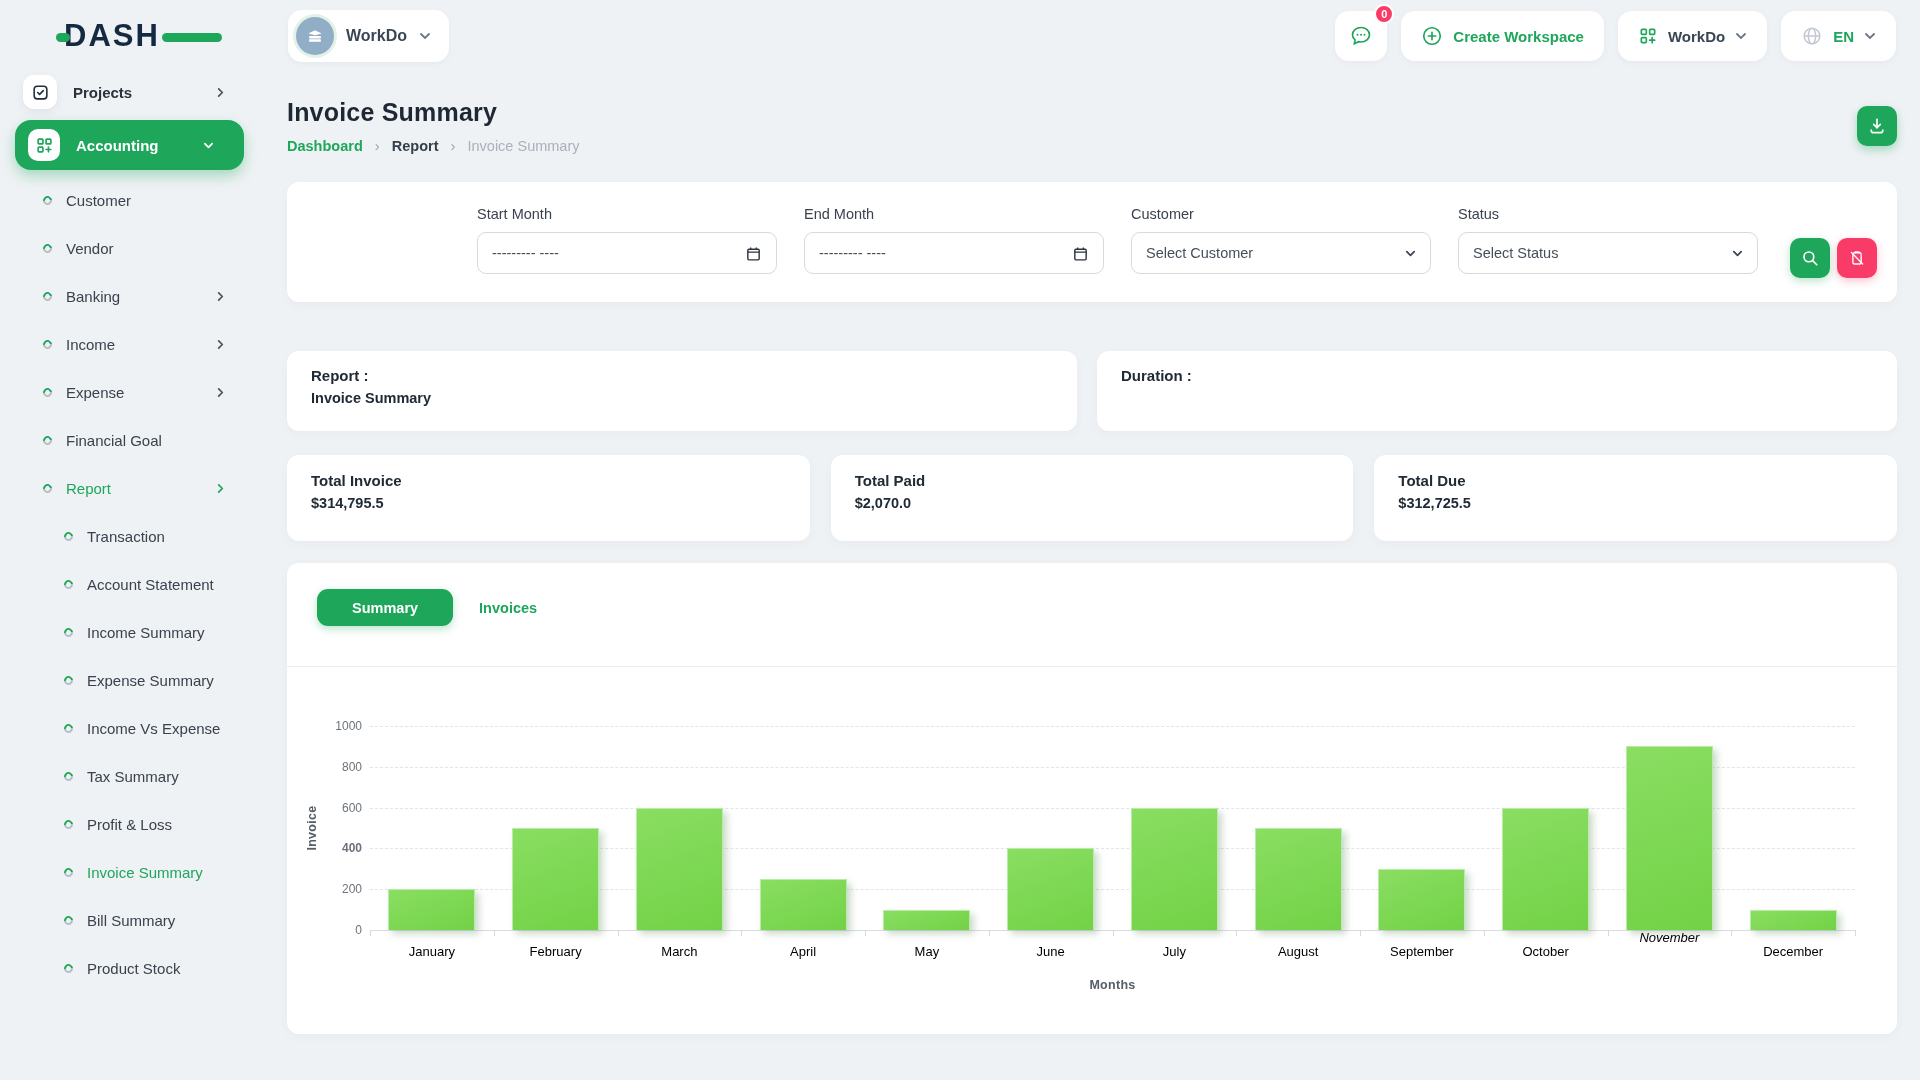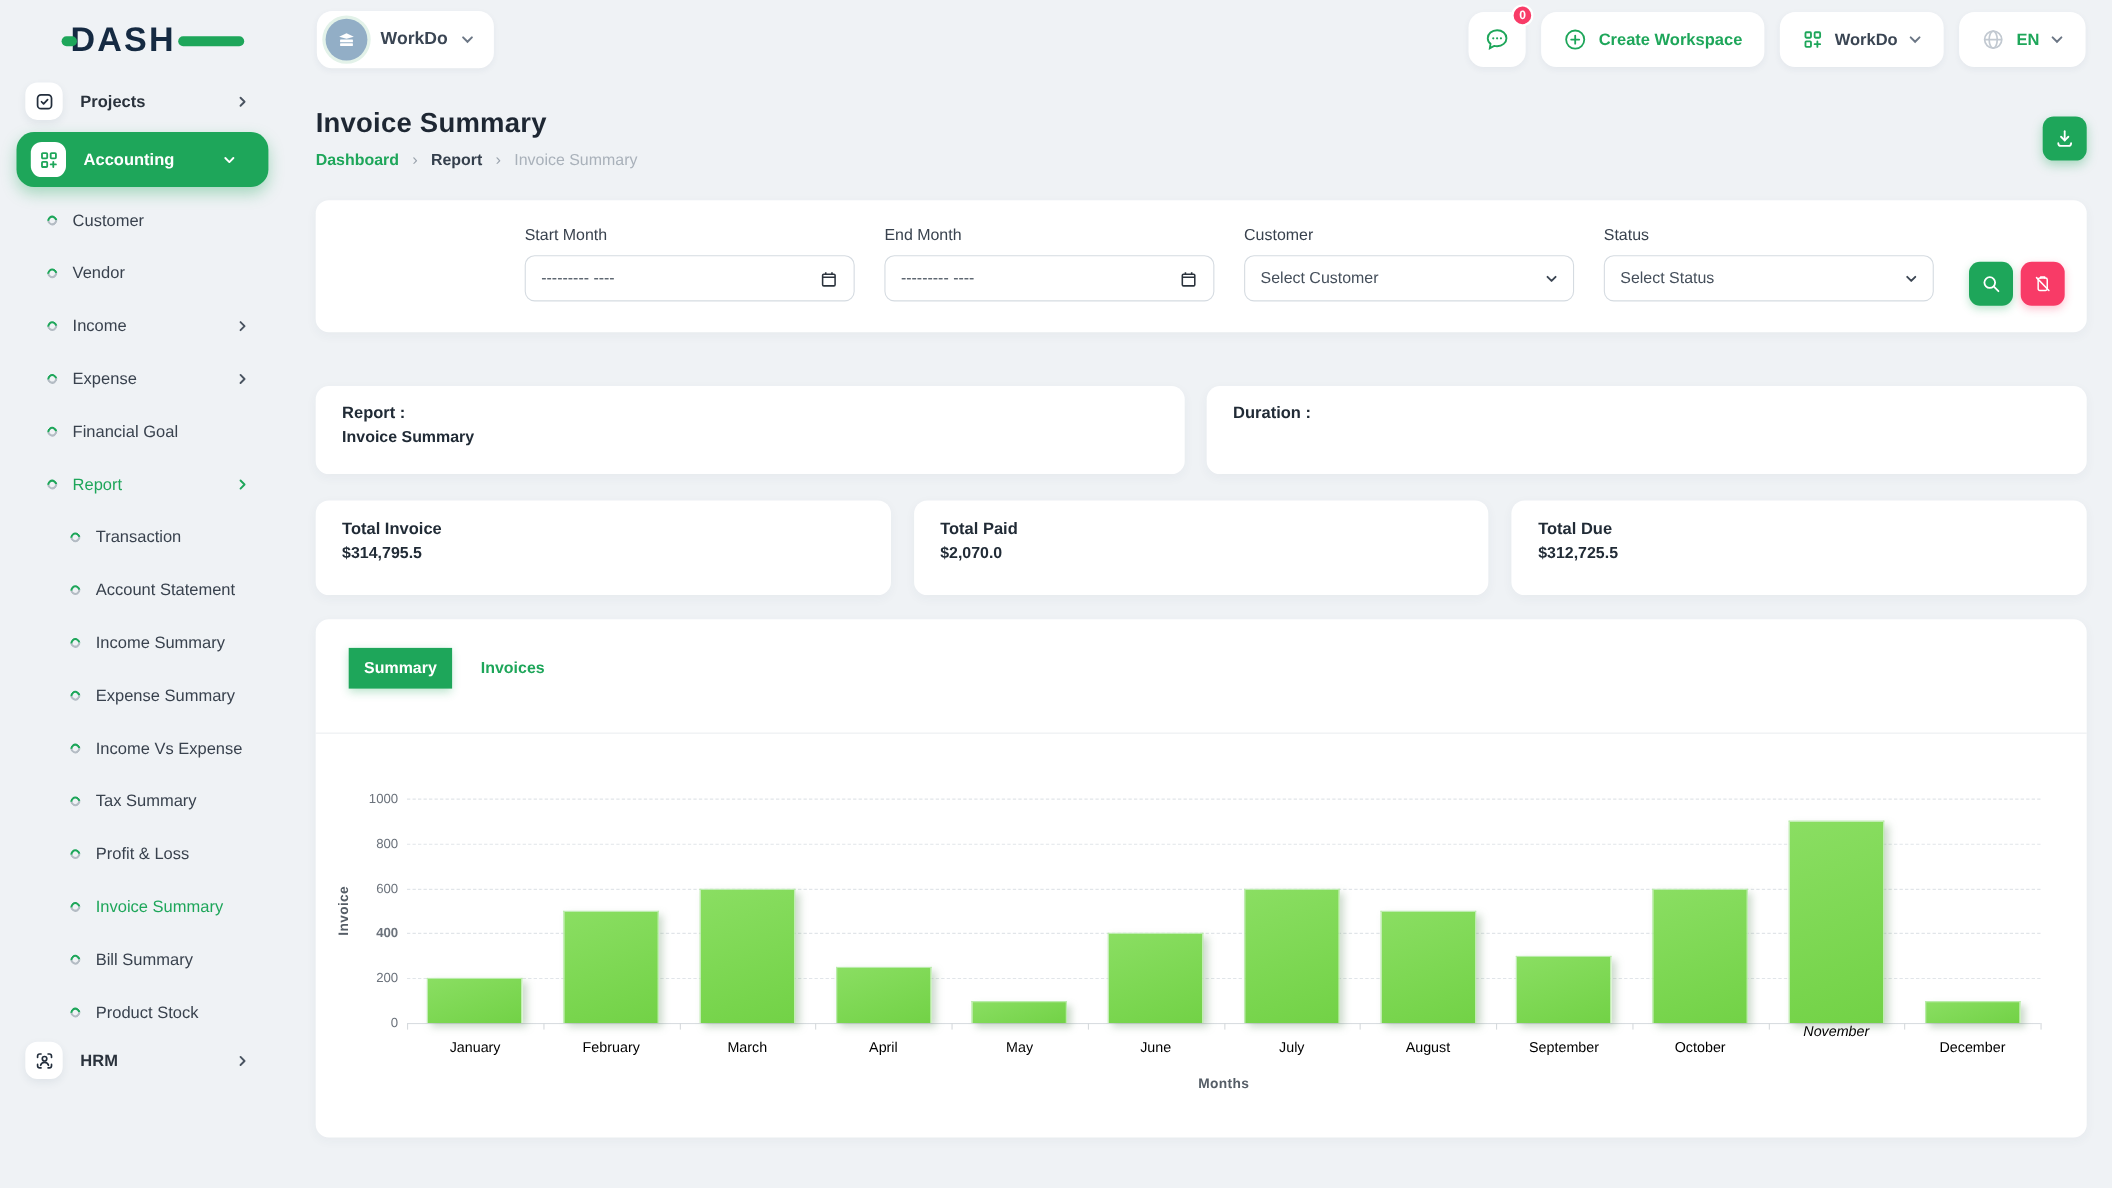--- a/index.html
+++ b/index.html
@@ -68,21 +68,21 @@
   .info-card.c2 { flex:1; }
   .ic-label { font-size:15px; font-weight:600; color:#212b36; }
   .ic-value { margin-top:6px; font-size:14.5px; font-weight:700; color:#212b36; }
 
   .totals-row { margin-top:24px; display:flex; gap:21px; }
   .total-card { flex:1; height:86px; padding:17px 24px; }
 
   .chart-card { margin-top:22px; height:471px; position:relative; }
   .tabs { display:flex; align-items:center; gap:26px; padding:26px 0 0 30px; }
   .tab { font-size:14.5px; font-weight:600; color:var(--accent); background:none; border:none; cursor:pointer; font-family:inherit; padding:0; }
-  .tab.active { background:var(--accent); color:#fff; border-radius:0; height:37px; padding:0 14px; box-shadow:0 3px 8px rgba(30,166,90,.3); }
+  .tab.active { background:var(--accent); color:#fff; border-radius:11px; height:37px; padding:0 35px; box-shadow:0 3px 8px rgba(30,166,90,.3); }
   .chart-divider { position:absolute; left:0; right:0; top:103px; height:1px; background:#ebeef1; }
   .chart-area { position:absolute; left:0; right:0; top:103px; bottom:0; }
   .plot { position:absolute; left:83px; top:60px; width:1485px; height:204px; }
   .gridline { position:absolute; left:0; right:0; height:0; border-top:1px dashed #e1e5e9; }
   .gridline.zero { border-top:1px solid #d9dde1; }
   .ytick { position:absolute; width:44px; text-align:right; font-size:12px; color:#6c737c; transform:translateY(-50%); }
   .bar { position:absolute; bottom:0; width:87px; background:linear-gradient(160deg,#8ade62,#72d246); border:1px solid #b9ecaa; border-bottom:none; box-shadow:4px 4px 7px rgba(110,150,110,.35); }
   .btick { position:absolute; top:204px; width:1px; height:6px; background:#d6dadd; }
   .xlabel { position:absolute; text-align:center; font-size:13px; color:#000000; }
   .axis-title { position:absolute; font-size:12.5px; font-weight:700; color:#555d66; letter-spacing:.3px; }
@@ -208,20 +208,29 @@
       <div class="srow srow-sub">
         <span class="bullet"></span>
       <span class="srow-label">Customer</span>
       </div>
       <div class="srow srow-sub">
         <span class="bullet"></span>
       <span class="srow-label">Vendor</span>
       </div>
       <div class="srow srow-sub">
         <span class="bullet"></span>
+      <span class="srow-label">Banking</span>
+      <span class="chev">
+          <svg width="11" height="11" viewBox="0 0 12 12">
+            <path d="M4 2l4 4-4 4" fill="none" stroke="#4a5461" stroke-width="1.9" stroke-linecap="round" stroke-linejoin="round"></path>
+          </svg>
+        </span>
+      </div>
+      <div class="srow srow-sub">
+        <span class="bullet"></span>
       <span class="srow-label">Income</span>
       <span class="chev">
           <svg width="11" height="11" viewBox="0 0 12 12">
             <path d="M4 2l4 4-4 4" fill="none" stroke="#4a5461" stroke-width="1.9" stroke-linecap="round" stroke-linejoin="round"></path>
           </svg>
         </span>
       </div>
       <div class="srow srow-sub">
         <span class="bullet"></span>
       <span class="srow-label">Expense</span>
@@ -276,40 +285,20 @@
         <span class="bullet"></span>
       <span class="srow-label">Invoice Summary</span>
       </div>
       <div class="srow srow-sub2">
         <span class="bullet"></span>
       <span class="srow-label">Bill Summary</span>
       </div>
       <div class="srow srow-sub2">
         <span class="bullet"></span>
       <span class="srow-label">Product Stock</span>
-      </div>
-      <div class="srow srow-box">
-        <span class="icon-box">
-          <svg width="19" height="19" viewBox="0 0 24 24">
-            <g fill="none" stroke="#232e3c" stroke-width="1.9" stroke-linecap="round">
-              <circle cx="12" cy="9.5" r="2.6"></circle>
-              <path d="M7.5 17c.6-2.2 2.4-3.4 4.5-3.4s3.9 1.2 4.5 3.4"></path>
-              <path d="M4 8V6.5A2.5 2.5 0 0 1 6.5 4H8"></path>
-              <path d="M16 4h1.5A2.5 2.5 0 0 1 20 6.5V8"></path>
-              <path d="M20 16v1.5a2.5 2.5 0 0 1-2.5 2.5H16"></path>
-              <path d="M8 20H6.5A2.5 2.5 0 0 1 4 17.5V16"></path>
-            </g>
-          </svg>
-        </span>
-      <span class="srow-label">HRM</span>
-      <span class="chev">
-          <svg width="11" height="11" viewBox="0 0 12 12">
-            <path d="M4 2l4 4-4 4" fill="none" stroke="#4a5461" stroke-width="1.9" stroke-linecap="round" stroke-linejoin="round"></path>
-          </svg>
-        </span>
       </div>
     </aside>
 
   <main class="main">
     <div class="title-row">
       <div>
         <h1 class="page-title">Invoice Summary</h1>
         <nav class="breadcrumb" id="breadcrumb">
             <span class="crumb first">Dashboard</span>
             <span class="crumb-sep">›</span>

